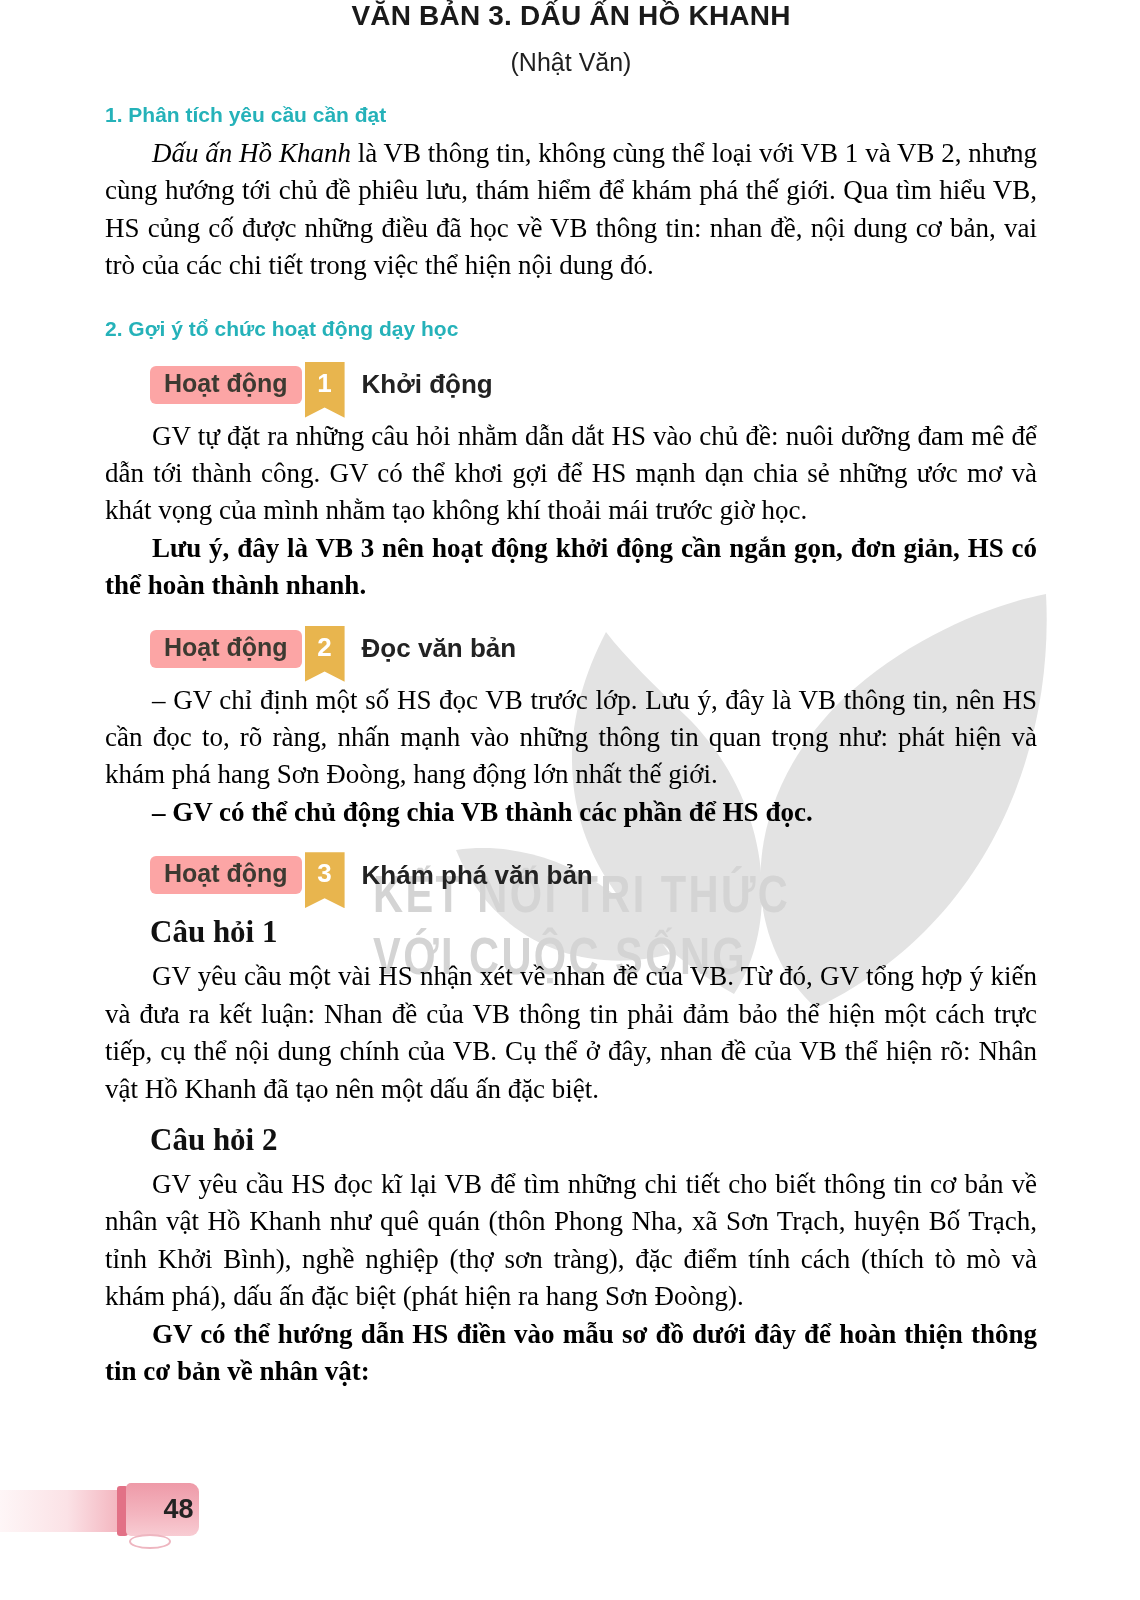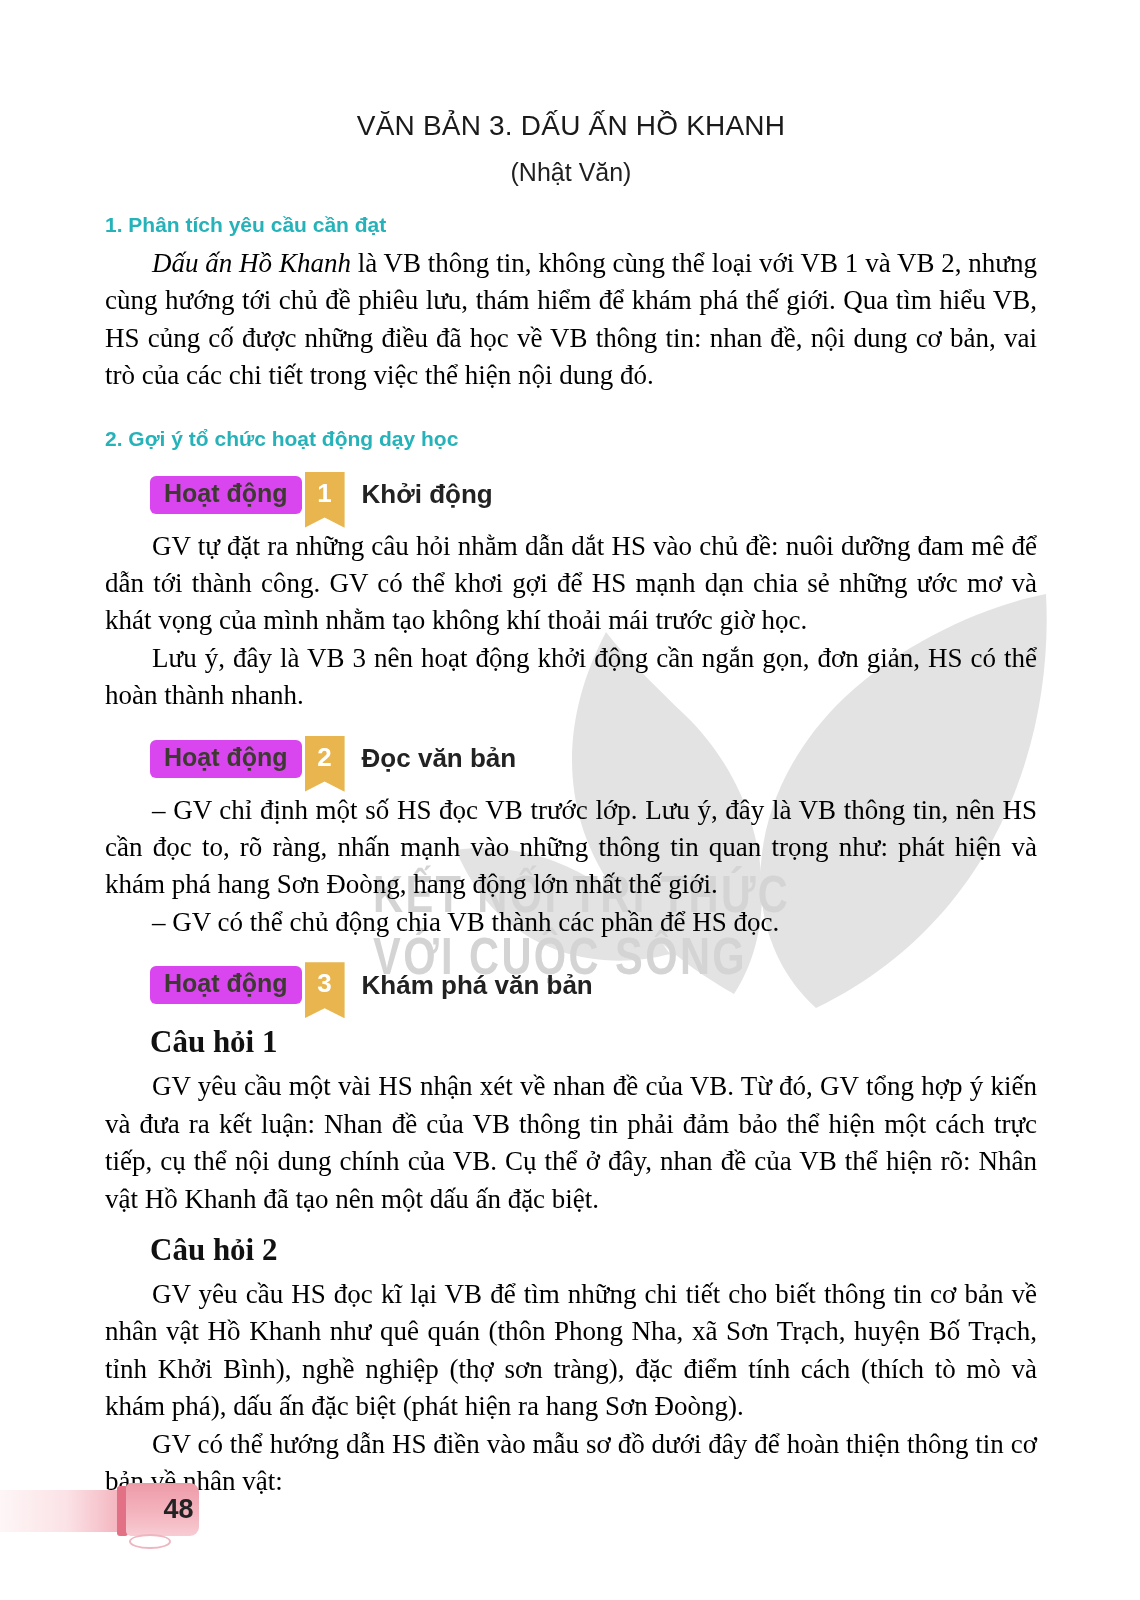--- a/index.html
+++ b/index.html
@@ -20,46 +20,46 @@
     transform:scaleX(0.80); transform-origin:left center;
     letter-spacing:3px; white-space:nowrap;
   }
   .wm-line1 { left:373px; top:864px; font-size:52px; }
   .wm-line2 { left:373px; top:926px; font-size:52px; }
 
   
   .content { position:relative; z-index:1; padding:0 103px 0 105px; }
 
   .doc-title {
-    margin-top:110px; text-align:center;
+    text-align:center;
     font-family:"Liberation Sans", sans-serif;
-    font-weight:400; font-size:28px; color:#1a1a1a; letter-spacing:0.2px;
+    font-weight:700; font-size:28px; color:#1a1a1a; letter-spacing:0.2px;
   }
   .doc-subtitle {
     margin-top:16px; text-align:center;
     font-family:Liberation Sans, sans-serif;
     font-size:25px; color:#1f1f1f;
   }
   .section-heading {
     margin-top:26px;
     font-family:"Liberation Sans", sans-serif;
     font-weight:700; font-size:21px; color:#25b2b9;
   }
   .section-heading.s2 { margin-top:32px; }
 
   .body-para {
     margin:8px 0 0 0;
     font-size:27px; line-height:37.4px; color:#000000;
     text-align:justify; text-indent:47px;
   }
-  .body-para.no-gap { margin-top:0; }
+  .body-para.no-gap { margin-top:0;font-weight:bold; }
 
   .activity-row { margin:19px 0 0 45px; display:flex; align-items:center; height:50px; }
   .badge-label {
-    background:#d946ef; border-radius:6px; padding:3px 14px 6px;
+    background:#fca5a5; border-radius:6px; padding:3px 14px 6px;
     font-family:"Liberation Sans", sans-serif;
     font-weight:700; font-size:25px; color:#3c3a31;
   }
   .badge-num {
     position:relative; top:5px; margin-left:3px;
     width:40px; height:50px; background:#e8b54e; color:#ffffff;
     font-family:"Liberation Sans", sans-serif; font-weight:700; font-size:26px;
     display:flex; justify-content:center; align-items:flex-start; padding-top:6px;
     clip-path:polygon(0 0, 100% 0, 100% 100%, 50% 82%, 0 100%);
   }

